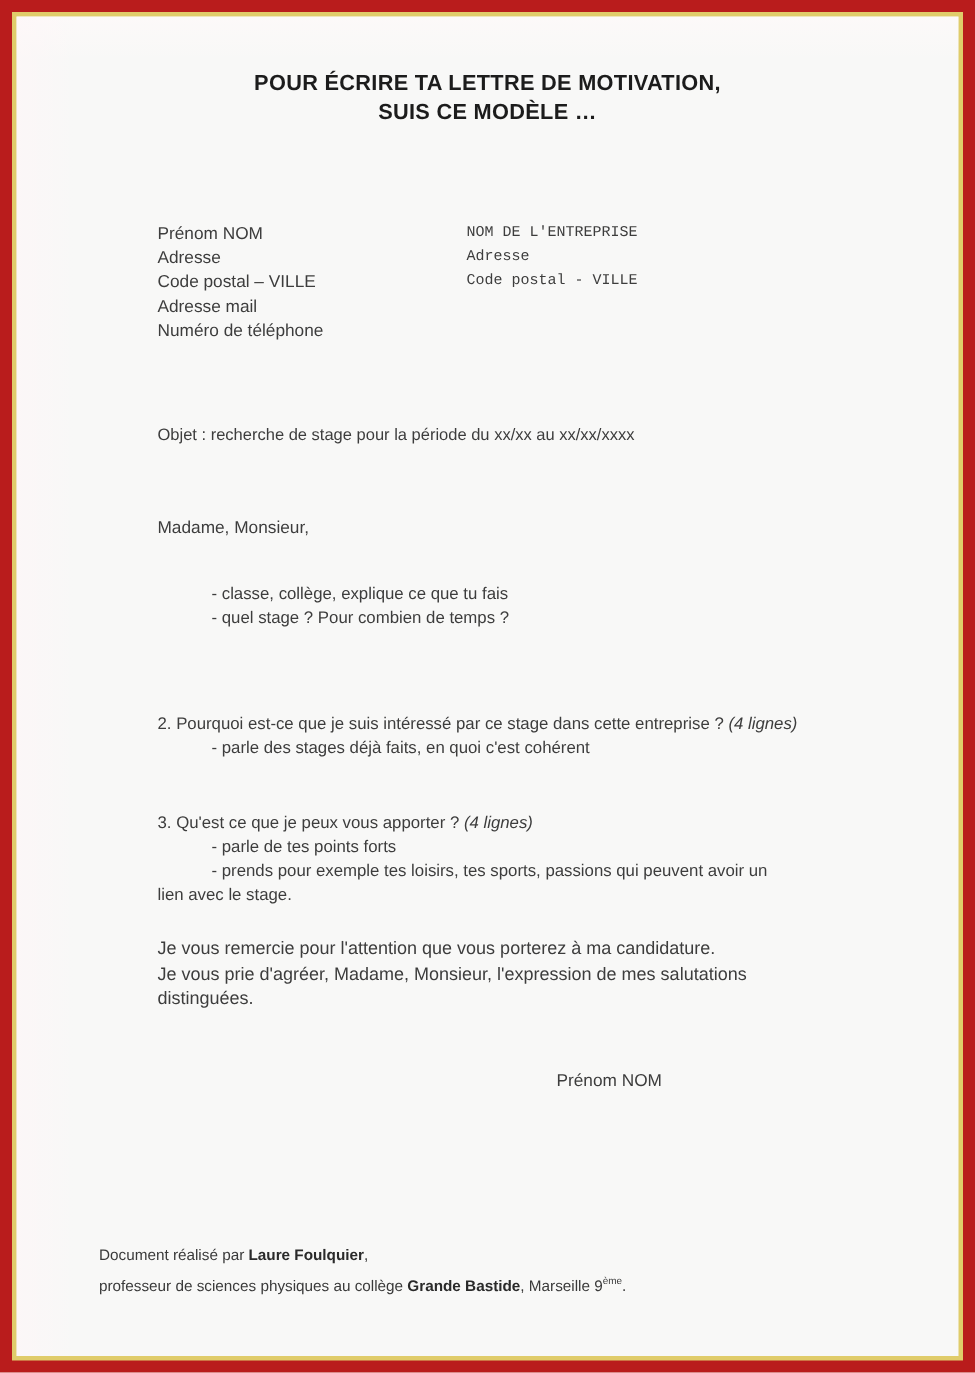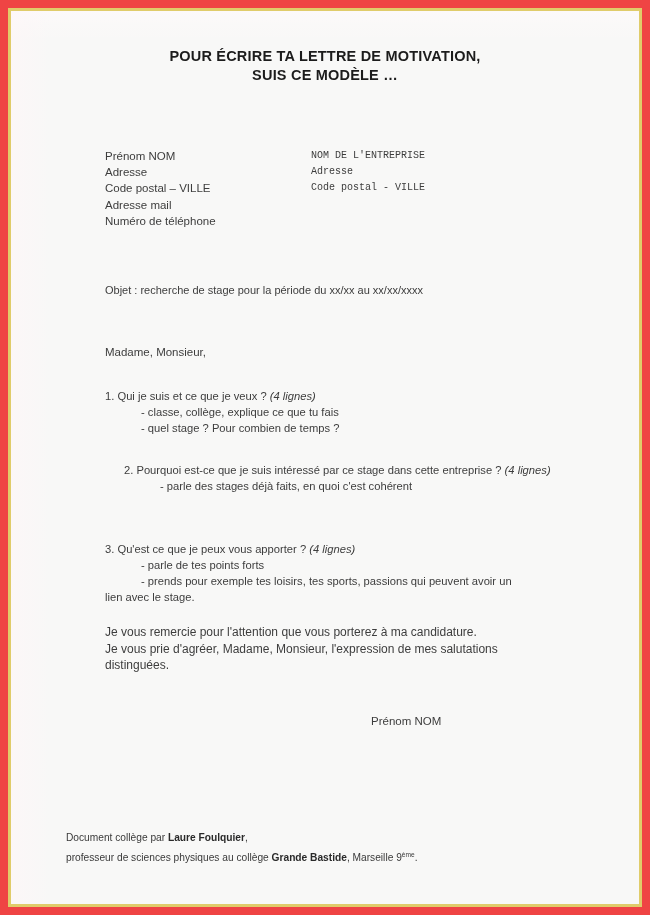--- a/index.html
+++ b/index.html
@@ -14,21 +14,21 @@
     background: #ffffff;
     font-family: "Liberation Sans", sans-serif;
   }
 
   
   .page {
     position: relative;
     width: 650px;
     height: 915px;
     box-sizing: border-box;
-    background: #ef4444;
+    background: #b91c1c;
     padding-left: 32px;
   }
   .border-inner {
     position: absolute;
     left: 8px;
     top: 8px;
     right: 8px;
     bottom: 8px;
     background: #e0cc6a;
   }
@@ -103,21 +103,21 @@
   }
   .salutation {
     left: 94px;
     top: 335px;
     font-size: 11.5px;
     color: #3d3d3d;
   }
 
   .qblock { left: 94px; font-size: 11.2px; color: #3d3d3d; line-height: 16px; }
   .q1 { top: 377px; }
-  .q2 { top: 451px; margin-left: 19px; }
+  .q2 { top: 464px; }
   .q3 { top: 530px; }
 
   .q-head { white-space: nowrap; }
   .q-head .lines { font-style: italic; }
   .sub { padding-left: 36px; white-space: nowrap; }
   .sub-wrap { padding-left: 0; }
 
   .closing {
     left: 94px;
     top: 613px;
@@ -172,23 +172,20 @@
         <div>NOM DE L'ENTREPRISE</div>
         <div>Adresse</div>
         <div>Code postal - VILLE</div>
       </div>
 
       <div class="abs subject">Objet : recherche de stage pour la période du xx/xx au xx/xx/xxxx</div>
 
       <div class="abs salutation">Madame, Monsieur,</div>
 
       <div class="abs qblock q1">
-        <div class="q-head">
-          <span>1. Qui je suis et ce que je veux ? </span><span class="lines">(4 lignes)</span>
-        </div>
         <div class="sub">- classe, collège, explique ce que tu fais</div>
         <div class="sub">- quel stage ? Pour combien de temps ?</div>
       </div>
 
       <div class="abs qblock q2">
         <div class="q-head">
           <span>2. Pourquoi est-ce que je suis intéressé par ce stage dans cette entreprise ? </span><span class="lines">(4 lignes)</span>
         </div>
         <div class="sub">- parle des stages déjà faits, en quoi c'est cohérent</div>
       </div>
@@ -204,19 +201,19 @@
 
       <div class="abs closing">
         <div>Je vous remercie pour l'attention que vous porterez à ma candidature.</div>
         <div>Je vous prie d'agréer, Madame, Monsieur, l'expression de mes salutations</div>
         <div>distinguées.</div>
       </div>
 
       <div class="abs signature">Prénom NOM</div>
 
       <div class="abs credit">
-        <div><span>Document collège par </span><b>Laure Foulquier</b><span>,</span></div>
+        <div><span>Document réalisé par </span><b>Laure Foulquier</b><span>,</span></div>
         <div><span>professeur de sciences physiques au collège </span><b>Grande Bastide</b><span>, Marseille 9</span><sup>ème</sup><span>.</span></div>
       </div>
 
     </div>
   </div>
 </div>
 
 </body></html>

